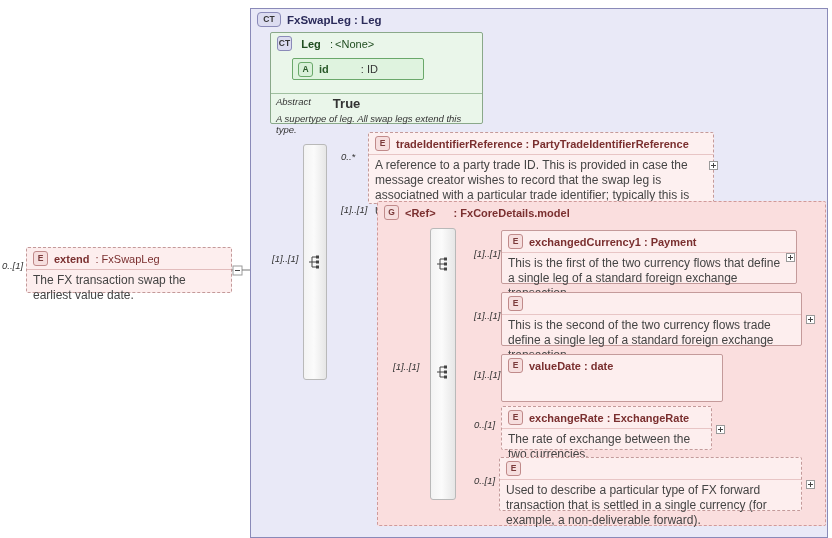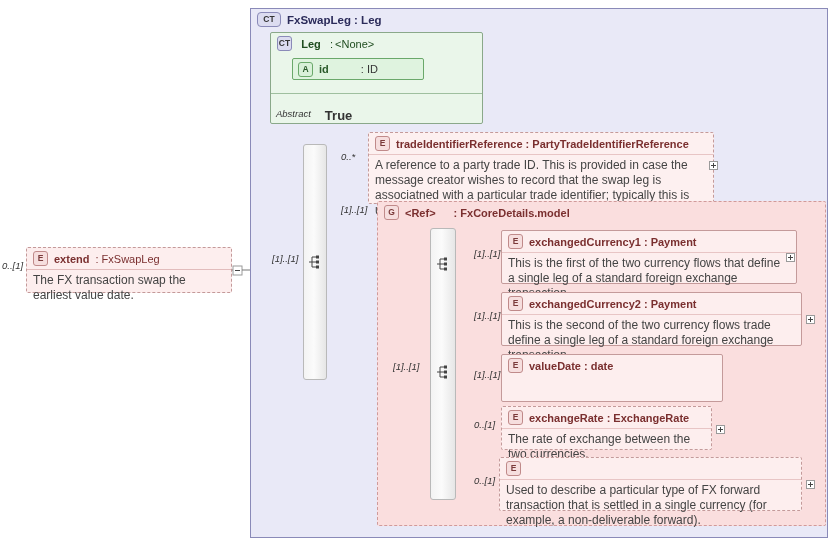--- a/index.html
+++ b/index.html
@@ -56,21 +56,21 @@
     position:absolute;left:292px;top:54px;width:132px;height:22px;
     border:1px solid #6aa86a;background:#dff3df;border-radius:2px;
     display:flex;align-items:center;gap:6px;padding:0 5px;box-sizing:border-box;
   }
   .absrow{
     position:absolute;left:271px;top:89px;width:211px;
     border-top:1px solid #9fbf9f;
     box-sizing:border-box;
     padding:2px 5px 0 5px;
   }
-  .absrow .ar{display:flex;gap:14px;font-size:9.5px;margin-top:12px;}
+  .absrow .ar{display:flex;gap:22px;font-size:9.5px;}
   .absrow .it{font-style:italic;}
   .absrow .dsc{font-style:italic;font-size:9.5px;margin-top:2px;}
 
   
   .nearleg{
     left:26px;top:243px;width:206px;height:46px;
     border:1px dashed #c49a9a;background:#fdeeee;border-radius:2px;
   }
   .nearleg .titlebar{color:#7a2f2f;}
   .nearleg .desc{border-top:1px solid #e2bcbc;}
@@ -184,20 +184,21 @@
     <span class="badge a">A</span>
     <span class="nm" style="color:#2a5a2a">id</span>
     <span style="margin-left:26px">: ID</span>
   </div>
 
   <div class="absrow">
     <div class="ar">
       <span class="it">Abstract</span>
       <span class="nm" style="font-size:13px">True</span>
     </div>
+    <div class="dsc">A supertype of leg. All swap legs extend this type.</div>
   </div>
 
   <div class="node nearleg">
     <div class="titlebar">
       <span class="badge e">E</span>
       <span class="nm">extend</span>
       <span>: FxSwapLeg</span>
     </div>
     <div class="desc">The FX transaction swap the earliest value date.</div>
   </div>
@@ -266,21 +267,20 @@
       <span class="nm">exchangedCurrency1 : Payment</span>
     </div>
     <div class="desc">This is the first of the two currency flows that define a single leg of a standard foreign exchange transaction.</div>
   </div>
   <div class="plus" style="left:786px;top:249px;"></div>
   <div class="card" style="left:474px;top:244px;">[1]..[1]</div>
 
   <div class="node ebox ec2">
     <div class="titlebar">
       <span class="badge e">E</span>
-      <span class="nm">exchangedCurrency2 : Payment</span>
     </div>
     <div class="desc">This is the second of the two currency flows trade define a single leg of a standard foreign exchange transaction.</div>
   </div>
   <div class="plus" style="left:806px;top:311px;"></div>
   <div class="card" style="left:474px;top:306px;">[1]..[1]</div>
 
   <div class="node ebox vd">
     <div class="titlebar">
       <span class="badge e">E</span>
       <span class="nm">valueDate : date</span>

